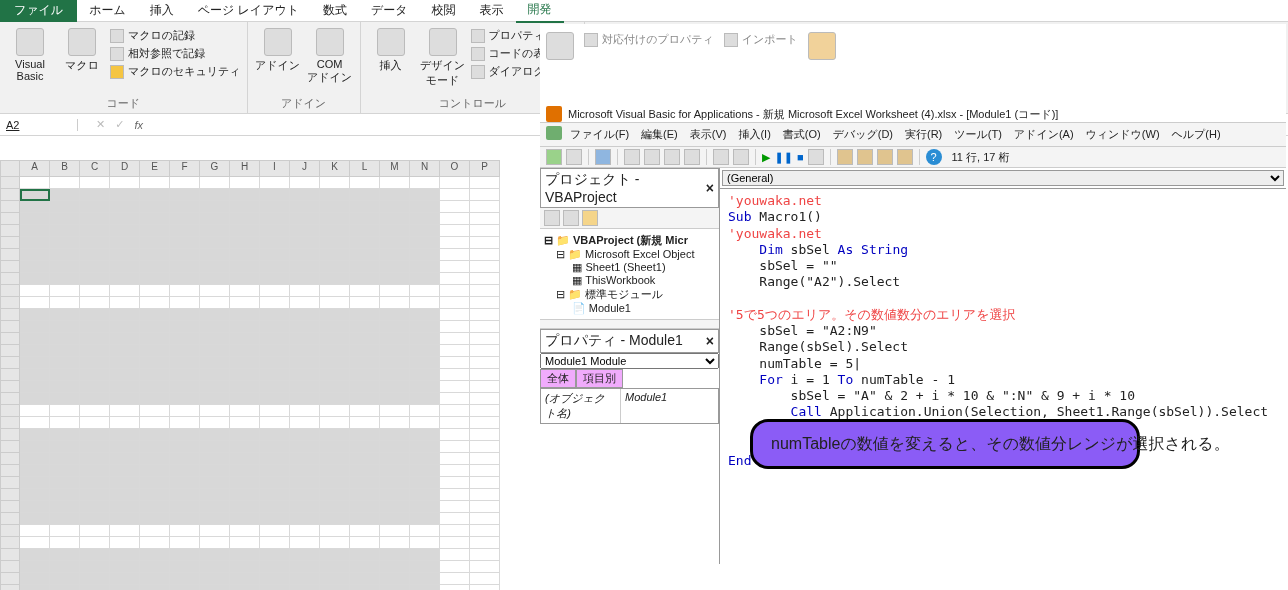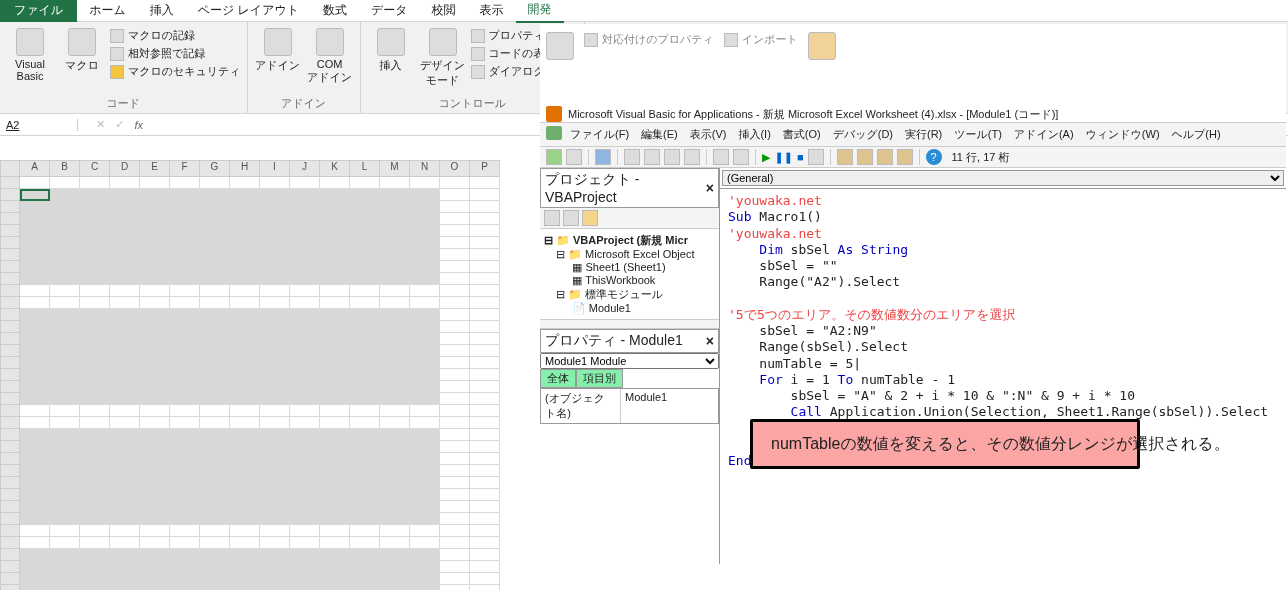--- a/index.html
+++ b/index.html
@@ -52,33 +52,33 @@
   .panel-title .x { font-family: sans-serif; font-weight: bold; }
   .panel-tool { background: #f4f4f4; border-bottom: 1px solid #ccc; padding: 2px 4px; display: flex; gap: 3px; }
   .tree { flex: 1; font-size: 11px; padding: 4px; background: #fff; overflow: auto; }
   .tree .node { white-space: nowrap; }
   .tree .i1 { padding-left: 12px; }
   .tree .i2 { padding-left: 28px; }
   .bold { font-weight: bold; }
   .prop { }
   .prop select { width: 100%; font-size: 11px; }
   .prop-tabs { display: flex; font-size: 11px; }
-  .prop-tabs div { border: 1px solid #999; padding: 1px 6px; background: #86efac; }
-  .prop-grid { border: 1px solid #999; font-size: 11px; }
+  .prop-tabs div { border: 1px solid #999; padding: 1px 6px; background: #f0abfc; }
+  .prop-grid { border: 1px solid #999; font-size: 11px; font-style: italic; }
   .prop-row { display: flex; }
   .prop-row div { padding: 2px 4px; }
   .prop-row div:first-child { width: 80px; border-right: 1px solid #ccc; }
 
   .code-area { flex: 1; display: flex; flex-direction: column; }
   .code-combo { display: flex; border-bottom: 1px solid #999; }
   .code-combo select { flex: 1; font-size: 11px; border: 1px solid #999; margin: 2px; }
   .code { flex: 1; font-family: "MS Gothic", Consolas, monospace; font-size: 13px; padding: 4px 8px; white-space: pre; line-height: 1.25; position: relative; }
   .c-green { color: #ef4444; }
   .c-blue { color: #0000c0; }
-  .annot { position: absolute; border: 3px solid #000; border-radius: 2px; padding: 12px 18px; font-size: 16px; font-family: "Meiryo", sans-serif; background: #fca5a5; width: 390px; }
+  .annot { position: absolute; border: 3px solid #000; border-radius: 18px; padding: 12px 18px; font-size: 16px; font-family: "Meiryo", sans-serif; background: #8b5cf6; width: 390px; }
 </style>
 </head>
 <body>
 
 <div class="ribbon-tabs">
   <div class="ribbon-tab file">ファイル</div>
   <div class="ribbon-tab">ホーム</div>
   <div class="ribbon-tab">挿入</div>
   <div class="ribbon-tab">ページ レイアウト</div>
   <div class="ribbon-tab">数式</div>

